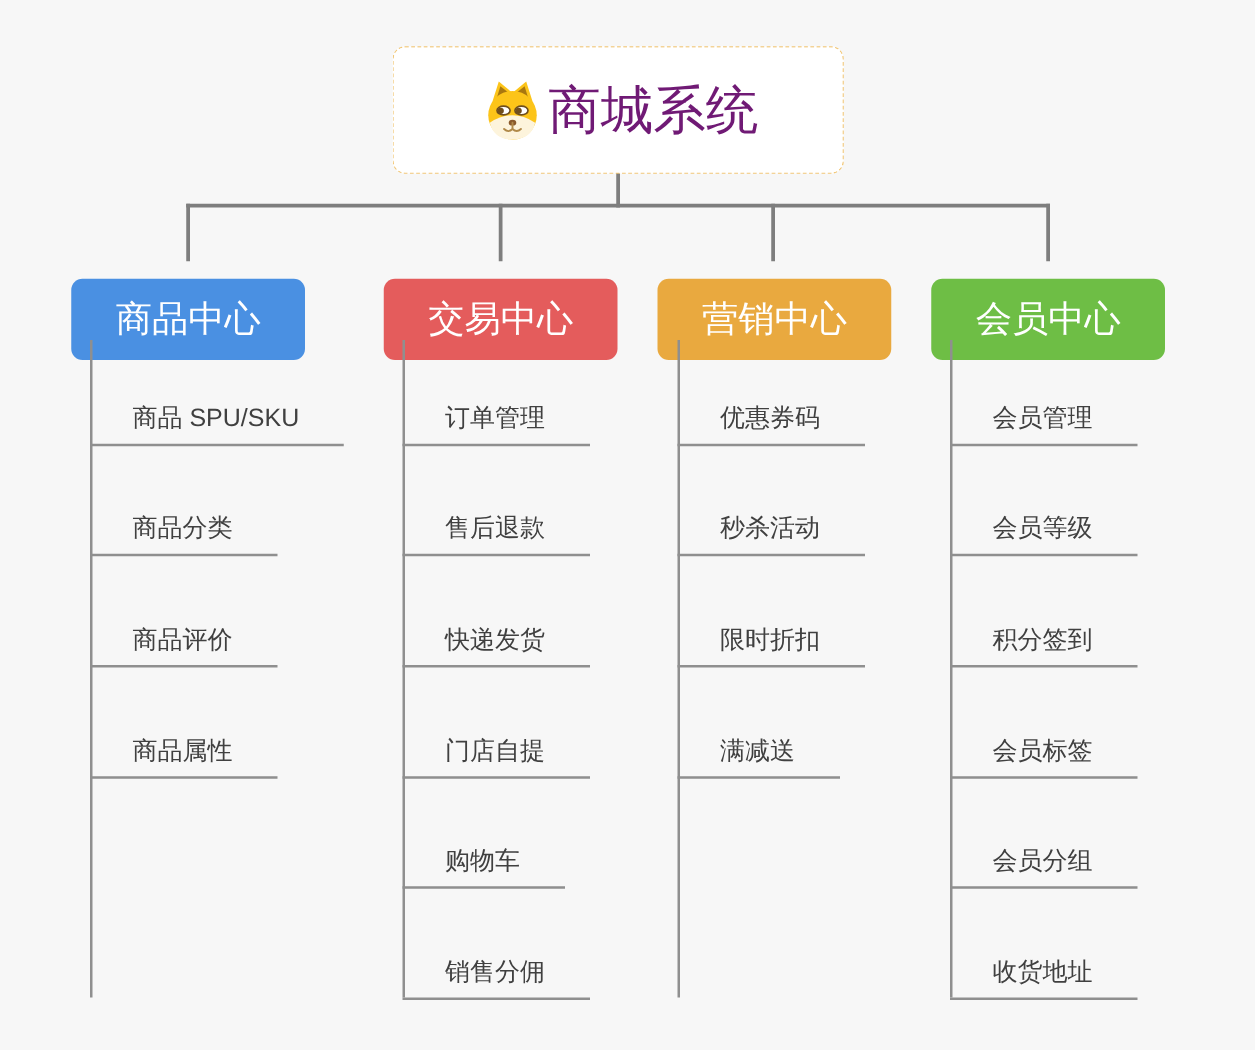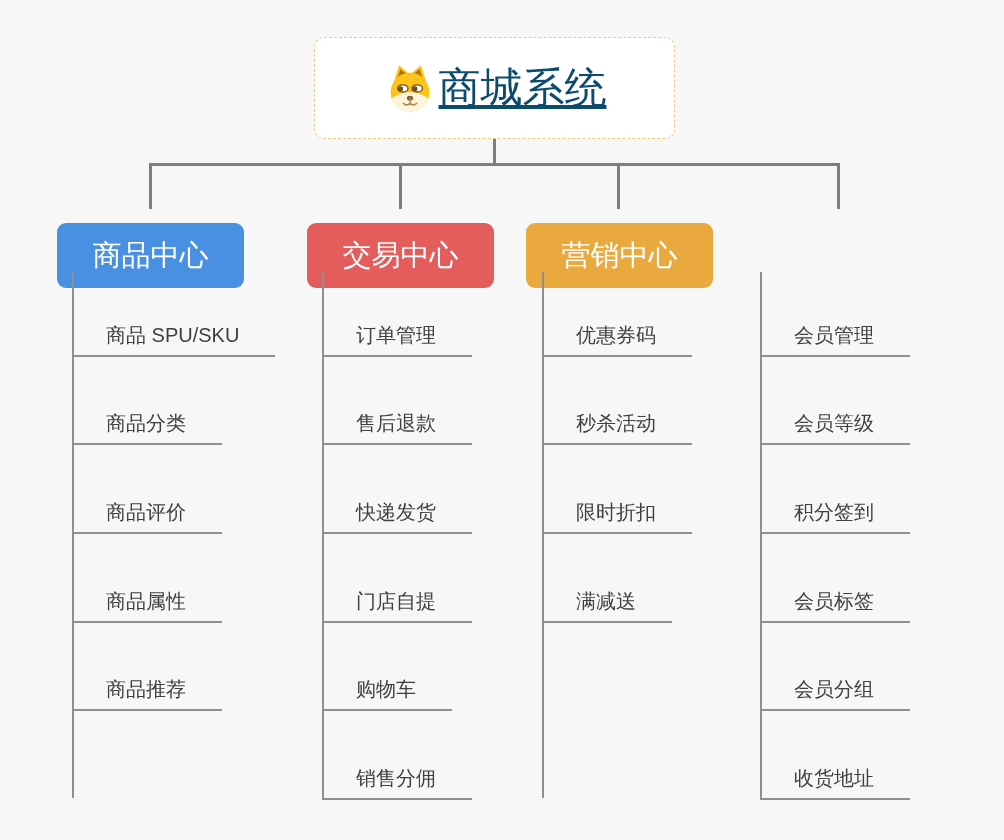--- a/index.html
+++ b/index.html
@@ -17,21 +17,21 @@
   .hline{left:149px;top:163px;width:691px;height:3px;}
   .stub{top:163px;width:3px;height:46px;}
   .stub1{left:149px;} .stub2{left:399px;} .stub3{left:617px;} .stub4{left:837px;}
 
   
   .root-node{
     position:absolute;left:314px;top:37px;width:361px;height:102px;
     background:#ffffff;border:1px dashed #f2c879;border-radius:10px;
     display:flex;align-items:center;justify-content:center;box-sizing:border-box;
   }
-  .root-title{font-size:42px;color:#0c4a6e;margin-left:2px;white-space:nowrap;text-decoration:underline;}
+  .root-title{font-size:42px;color:#701a75;margin-left:2px;white-space:nowrap;}
   .root-icon{width:54px;height:54px;flex:0 0 auto;}
 
   
   .branch{
     position:absolute;top:223px;width:187px;height:65px;border-radius:9px;
     display:flex;align-items:center;justify-content:center;
     color:#ffffff;font-size:29px;white-space:nowrap;
   }
   .b1{left:57px;} .b2{left:307px;} .b3{left:526px;} .b4{left:745px;}
 
@@ -83,28 +83,30 @@
 
   <div class="branch b1" style="background: rgb(74, 144, 226);">
     <span>商品中心</span>
   </div>
   <div class="branch b2" style="background: rgb(228, 92, 92);">
     <span>交易中心</span>
   </div>
   <div class="branch b3" style="background: rgb(233, 169, 63);">
     <span>营销中心</span>
   </div>
+  <div class="branch b4" style="background: rgb(110, 190, 69);">
+    <span>会员中心</span>
+  </div>
 
   <div class="column c1">
     <div class="vline"></div>
     <div class="item">商品 SPU/SKU</div>
     <div class="item">商品分类</div>
     <div class="item">商品评价</div>
     <div class="item">商品属性</div>
-    <div class="item">商品推荐</div>
   </div>
 
   <div class="column c2">
     <div class="vline"></div>
     <div class="item">订单管理</div>
     <div class="item">售后退款</div>
     <div class="item">快递发货</div>
     <div class="item">门店自提</div>
     <div class="item">购物车</div>
     <div class="item">销售分佣</div>

